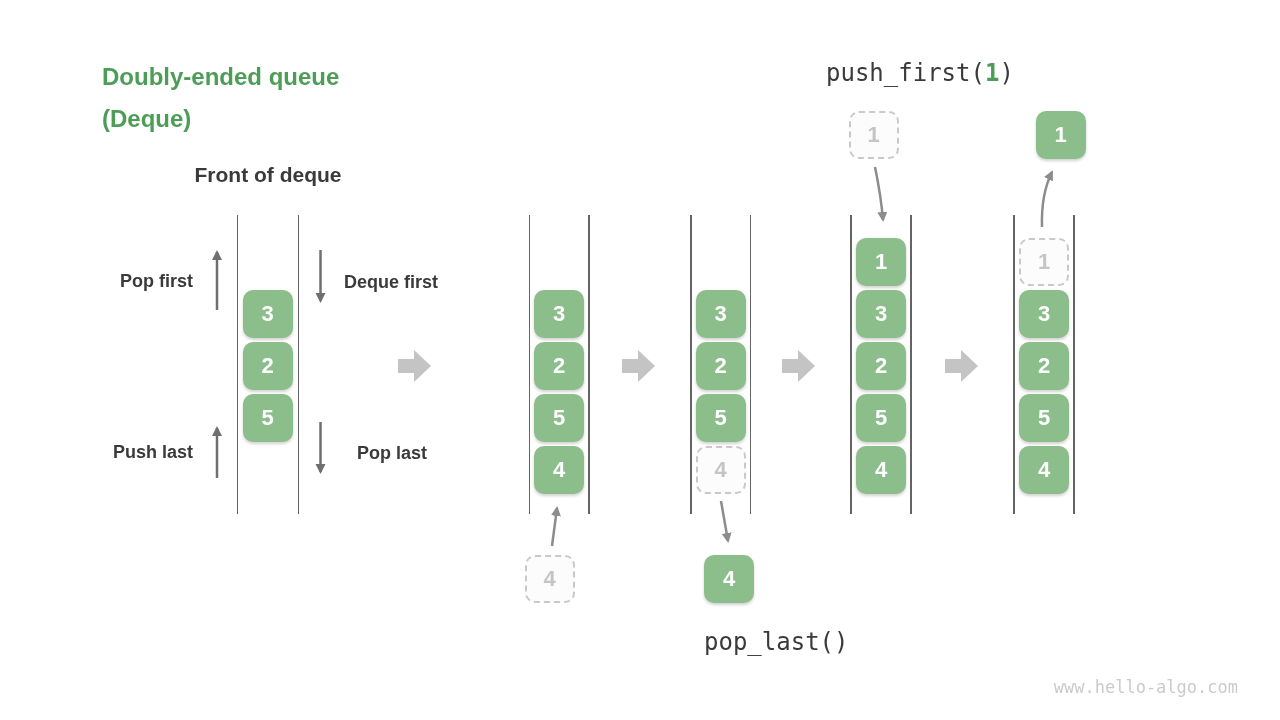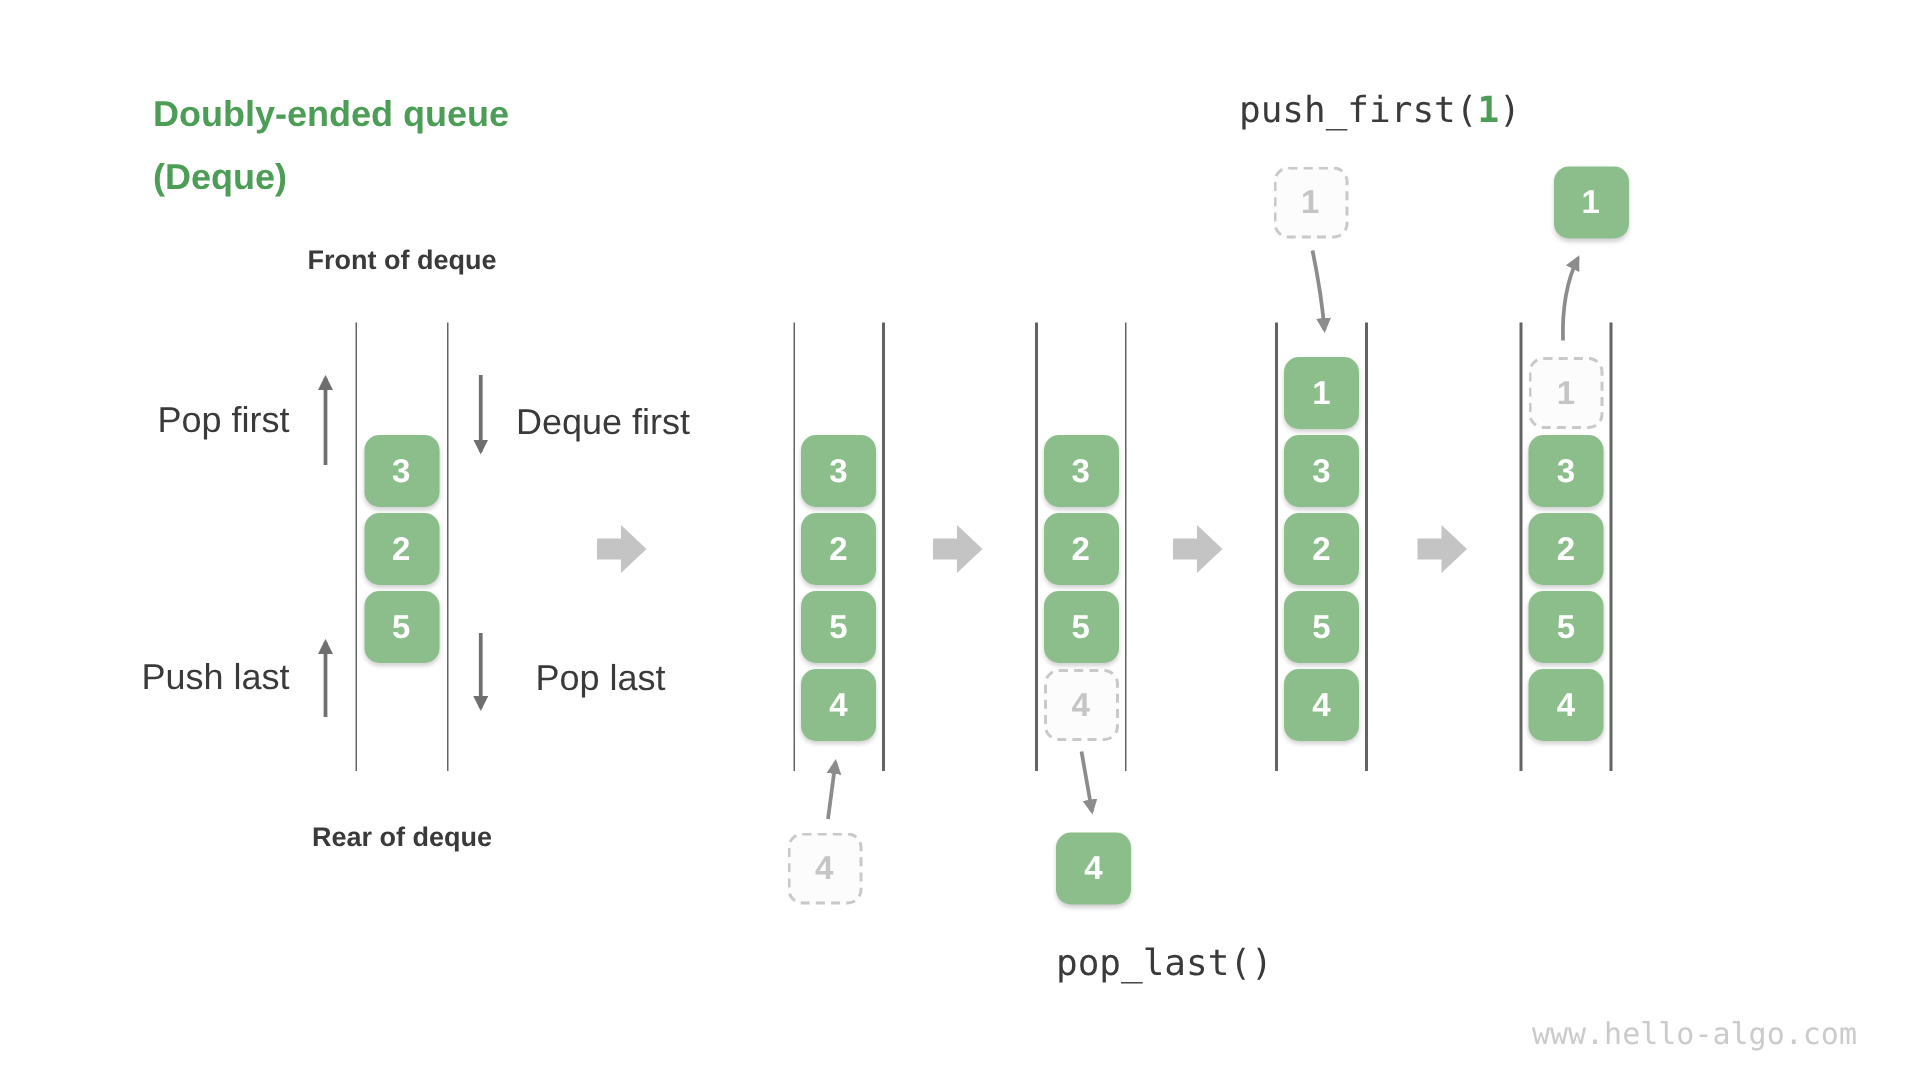--- a/index.html
+++ b/index.html
@@ -6,35 +6,35 @@
   .canvas{
     position:relative;width:1280px;height:720px;background:#fff;overflow:hidden;
     font-family:"Liberation Sans",sans-serif;
   }
   
   .title{
     position:absolute;left:102px;top:56px;width:340px;text-align:left;
     font-size:24px;font-weight:bold;line-height:42px;color:var(--green-accent);
   }
   .hlabel{
-    position:absolute;font-size:18px;font-weight:bold;color:var(--text-dark);
+    position:absolute;font-size:21px;font-weight:bold;color:var(--text-dark);
     width:332px;left:102px;text-align:center;
   }
   .action-label{
-    position:absolute;font-size:24px;font-weight:normal;color:var(--text-dark);
+    position:absolute;font-size:18px;font-weight:bold;color:var(--text-dark);
     line-height:24px;white-space:nowrap;
   }
   .op{
     position:absolute;font-family:"DejaVu Sans Mono",monospace;font-size:24px;
     color:var(--text-dark);white-space:nowrap;letter-spacing:0;
   }
   .op .arg{color:var(--green-accent);font-weight:bold;}
   .watermark{
     position:absolute;right:42px;top:677px;font-family:"DejaVu Sans Mono",monospace;
-    font-size:20px;color:var(--watermark-gray);
+    font-size:17px;color:var(--watermark-gray);
   }
   
   .wall{position:absolute;top:215px;width:1.5px;height:299px;background:var(--wall-gray);}
   .cell{
     position:absolute;width:50px;height:48px;box-sizing:border-box;
     background:var(--green-box);border-radius:10px;
     display:flex;align-items:center;justify-content:center;
     color:#fff;font-size:22px;font-weight:bold;
     box-shadow:0 2px 3px rgba(0,0,0,0.18);
   }
@@ -54,21 +54,20 @@
 <body>
 
 <div class="canvas">
 
   <div class="title">
     <div>Doubly-ended queue</div>
     <div>(Deque)</div>
   </div>
 
   <div class="hlabel" style="top:163px;">Front of deque</div>
-  <div class="hlabel" style="top:548px;">Rear of deque</div>
 
   <div class="action-label" style="left:60px;top:269px;width:133px;text-align:right;">Pop first</div>
   <div class="action-label" style="left:344px;top:270px;">Deque first</div>
   <div class="action-label" style="left:60px;top:440px;width:133px;text-align:right;">Push last</div>
   <div class="action-label" style="left:344px;top:441px;margin-left:13px;">Pop last</div>
 
   <div>
     <div class="wall" style="left:236.5px;"></div>
     <div class="wall" style="left:297.5px;"></div>
     <div class="cell" style="left:242.5px;top:290px;">3</div>

